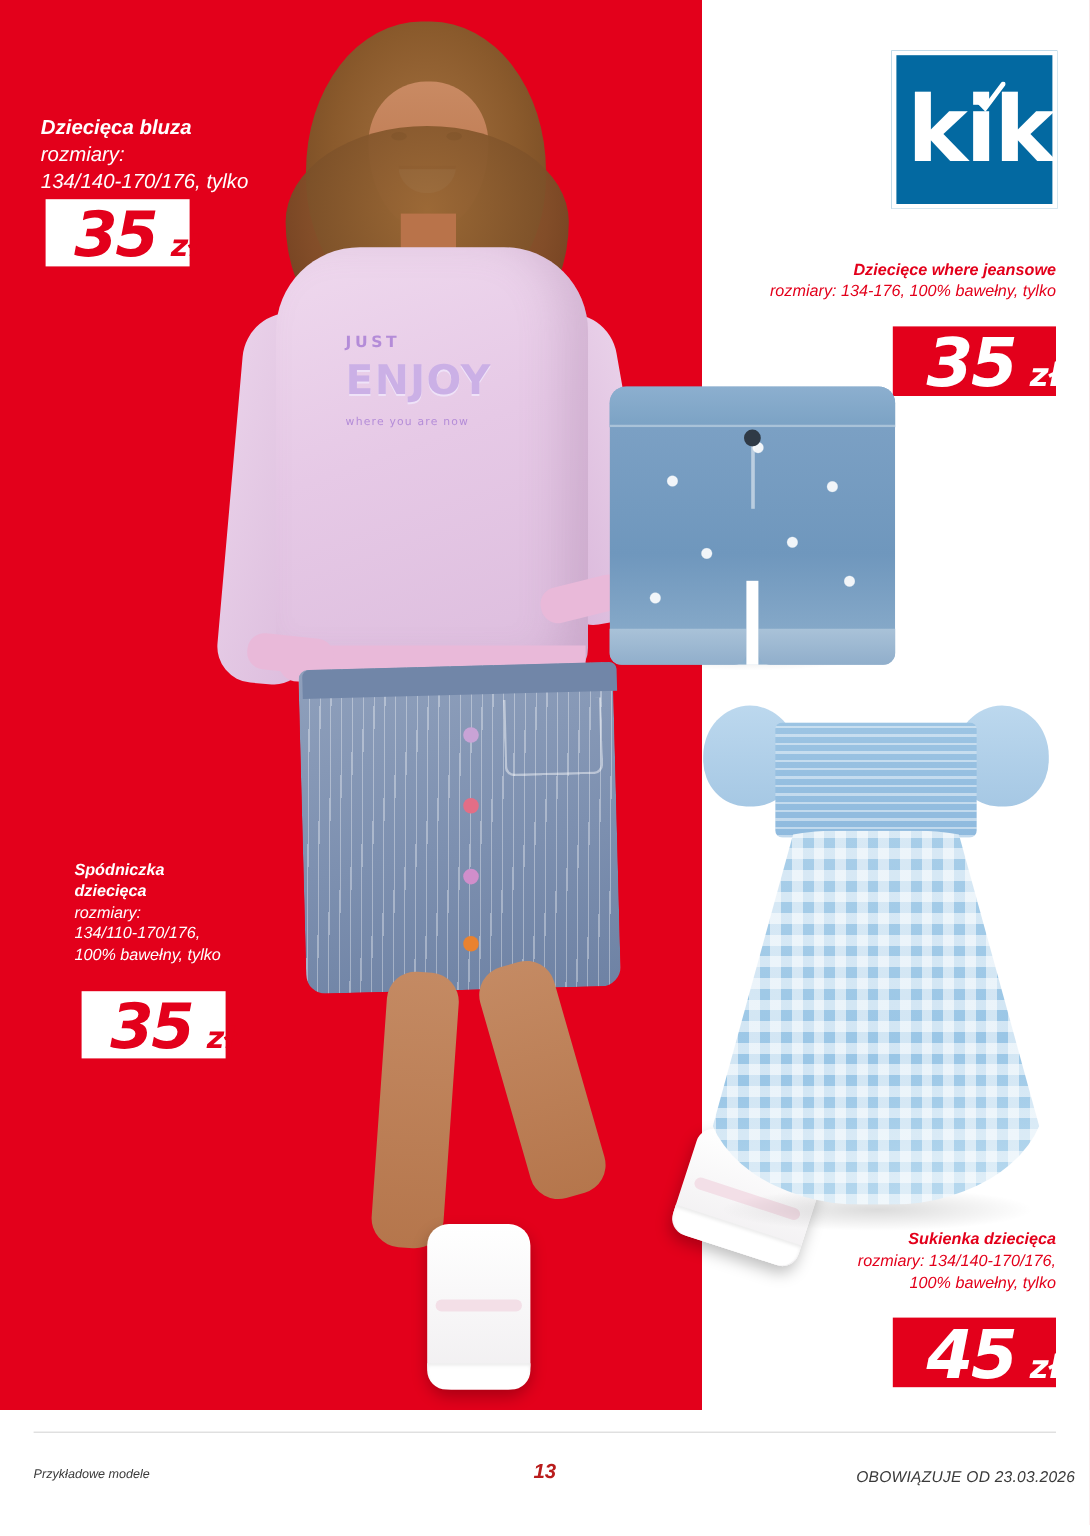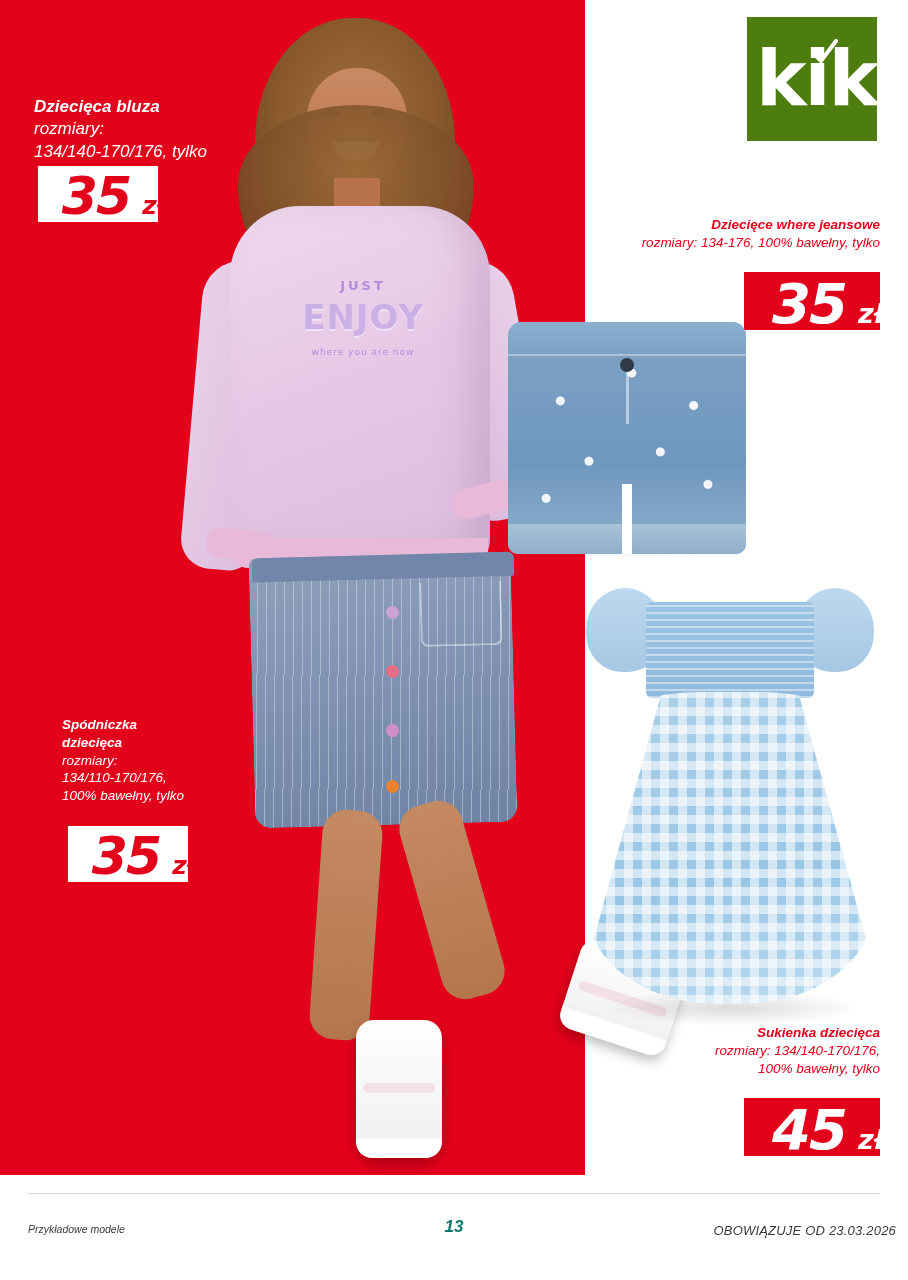--- a/index.html
+++ b/index.html
@@ -59,40 +59,40 @@
   }
   .footer-page {
     position: absolute;
     left: 0;
     right: 0;
     top: 42px;
     text-align: center;
     font-size: 17px;
     font-weight: bold;
     font-style: italic;
-    color: #0f766e;
+    color: #b91c1c;
   }
   .footer-right {
     position: absolute;
     right: 12px;
     top: 48px;
     font-size: 13px;
     font-style: italic;
     color: #3a3a3a;
     letter-spacing: .2px;
   }
 
   
   .logo {
     position: absolute;
     right: 27px;
-    top: 13px;
+    top: 42px;
     width: 138px;
     height: 132px;
-    background: #4d7c0f;
+    background: #0369a1;
     border: 4px solid #ffffff;
     box-sizing: border-box;
     display: flex;
     align-items: center;
     justify-content: center;
   }
   .logo-inner {
     position: relative;
     width: 112px;
     height: 96px;
@@ -280,21 +280,20 @@
     height: 30px;
     background: #e9b9d9;
     border-radius: 0 0 16px 16px;
   }
   .m-print {
     position: absolute;
     left: 168px;
     top: 268px;
     width: 150px;
     height: 118px;
-    text-align: center;
     color: #b48cd8;
     font-family: "DejaVu Sans", sans-serif;
   }
   .m-print .pr1 { font-size: 13px; font-weight: bold; letter-spacing: 3px; }
   .m-print .pr2 {
     font-size: 34px;
     font-weight: bold;
     letter-spacing: 1px;
     color: #cbb0e6;
     text-shadow: 0 2px 0 #efe3f8;

